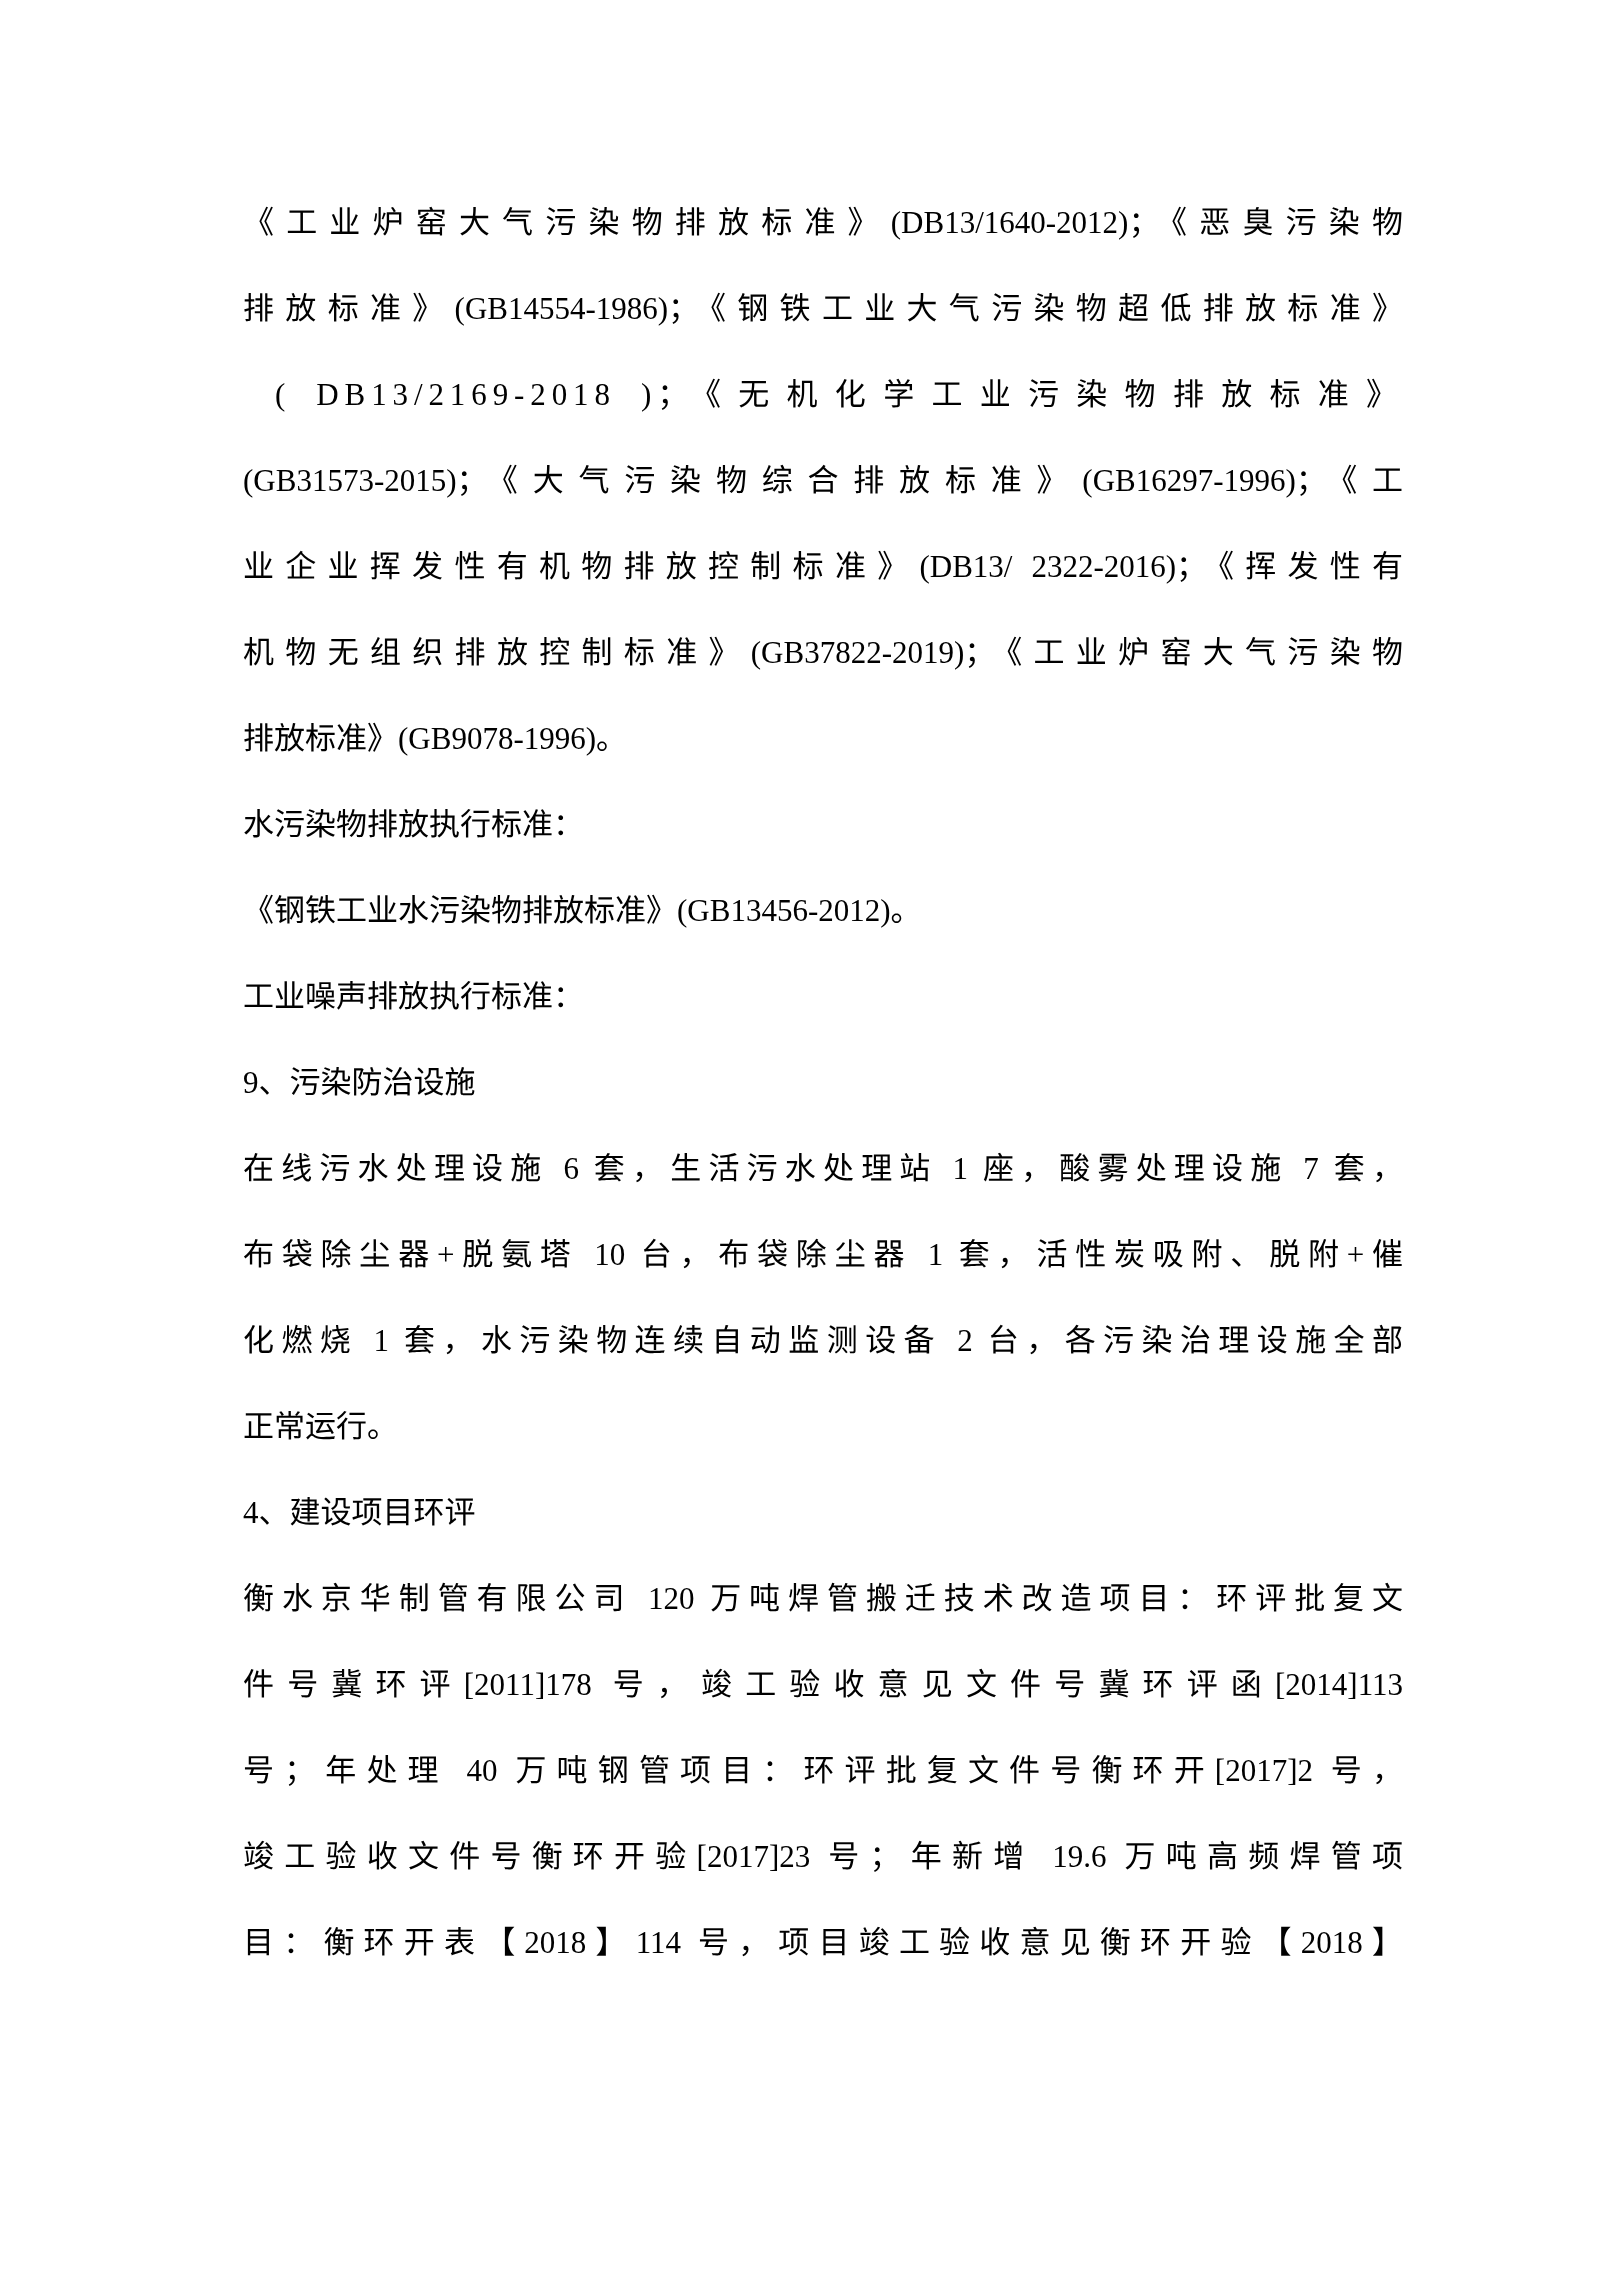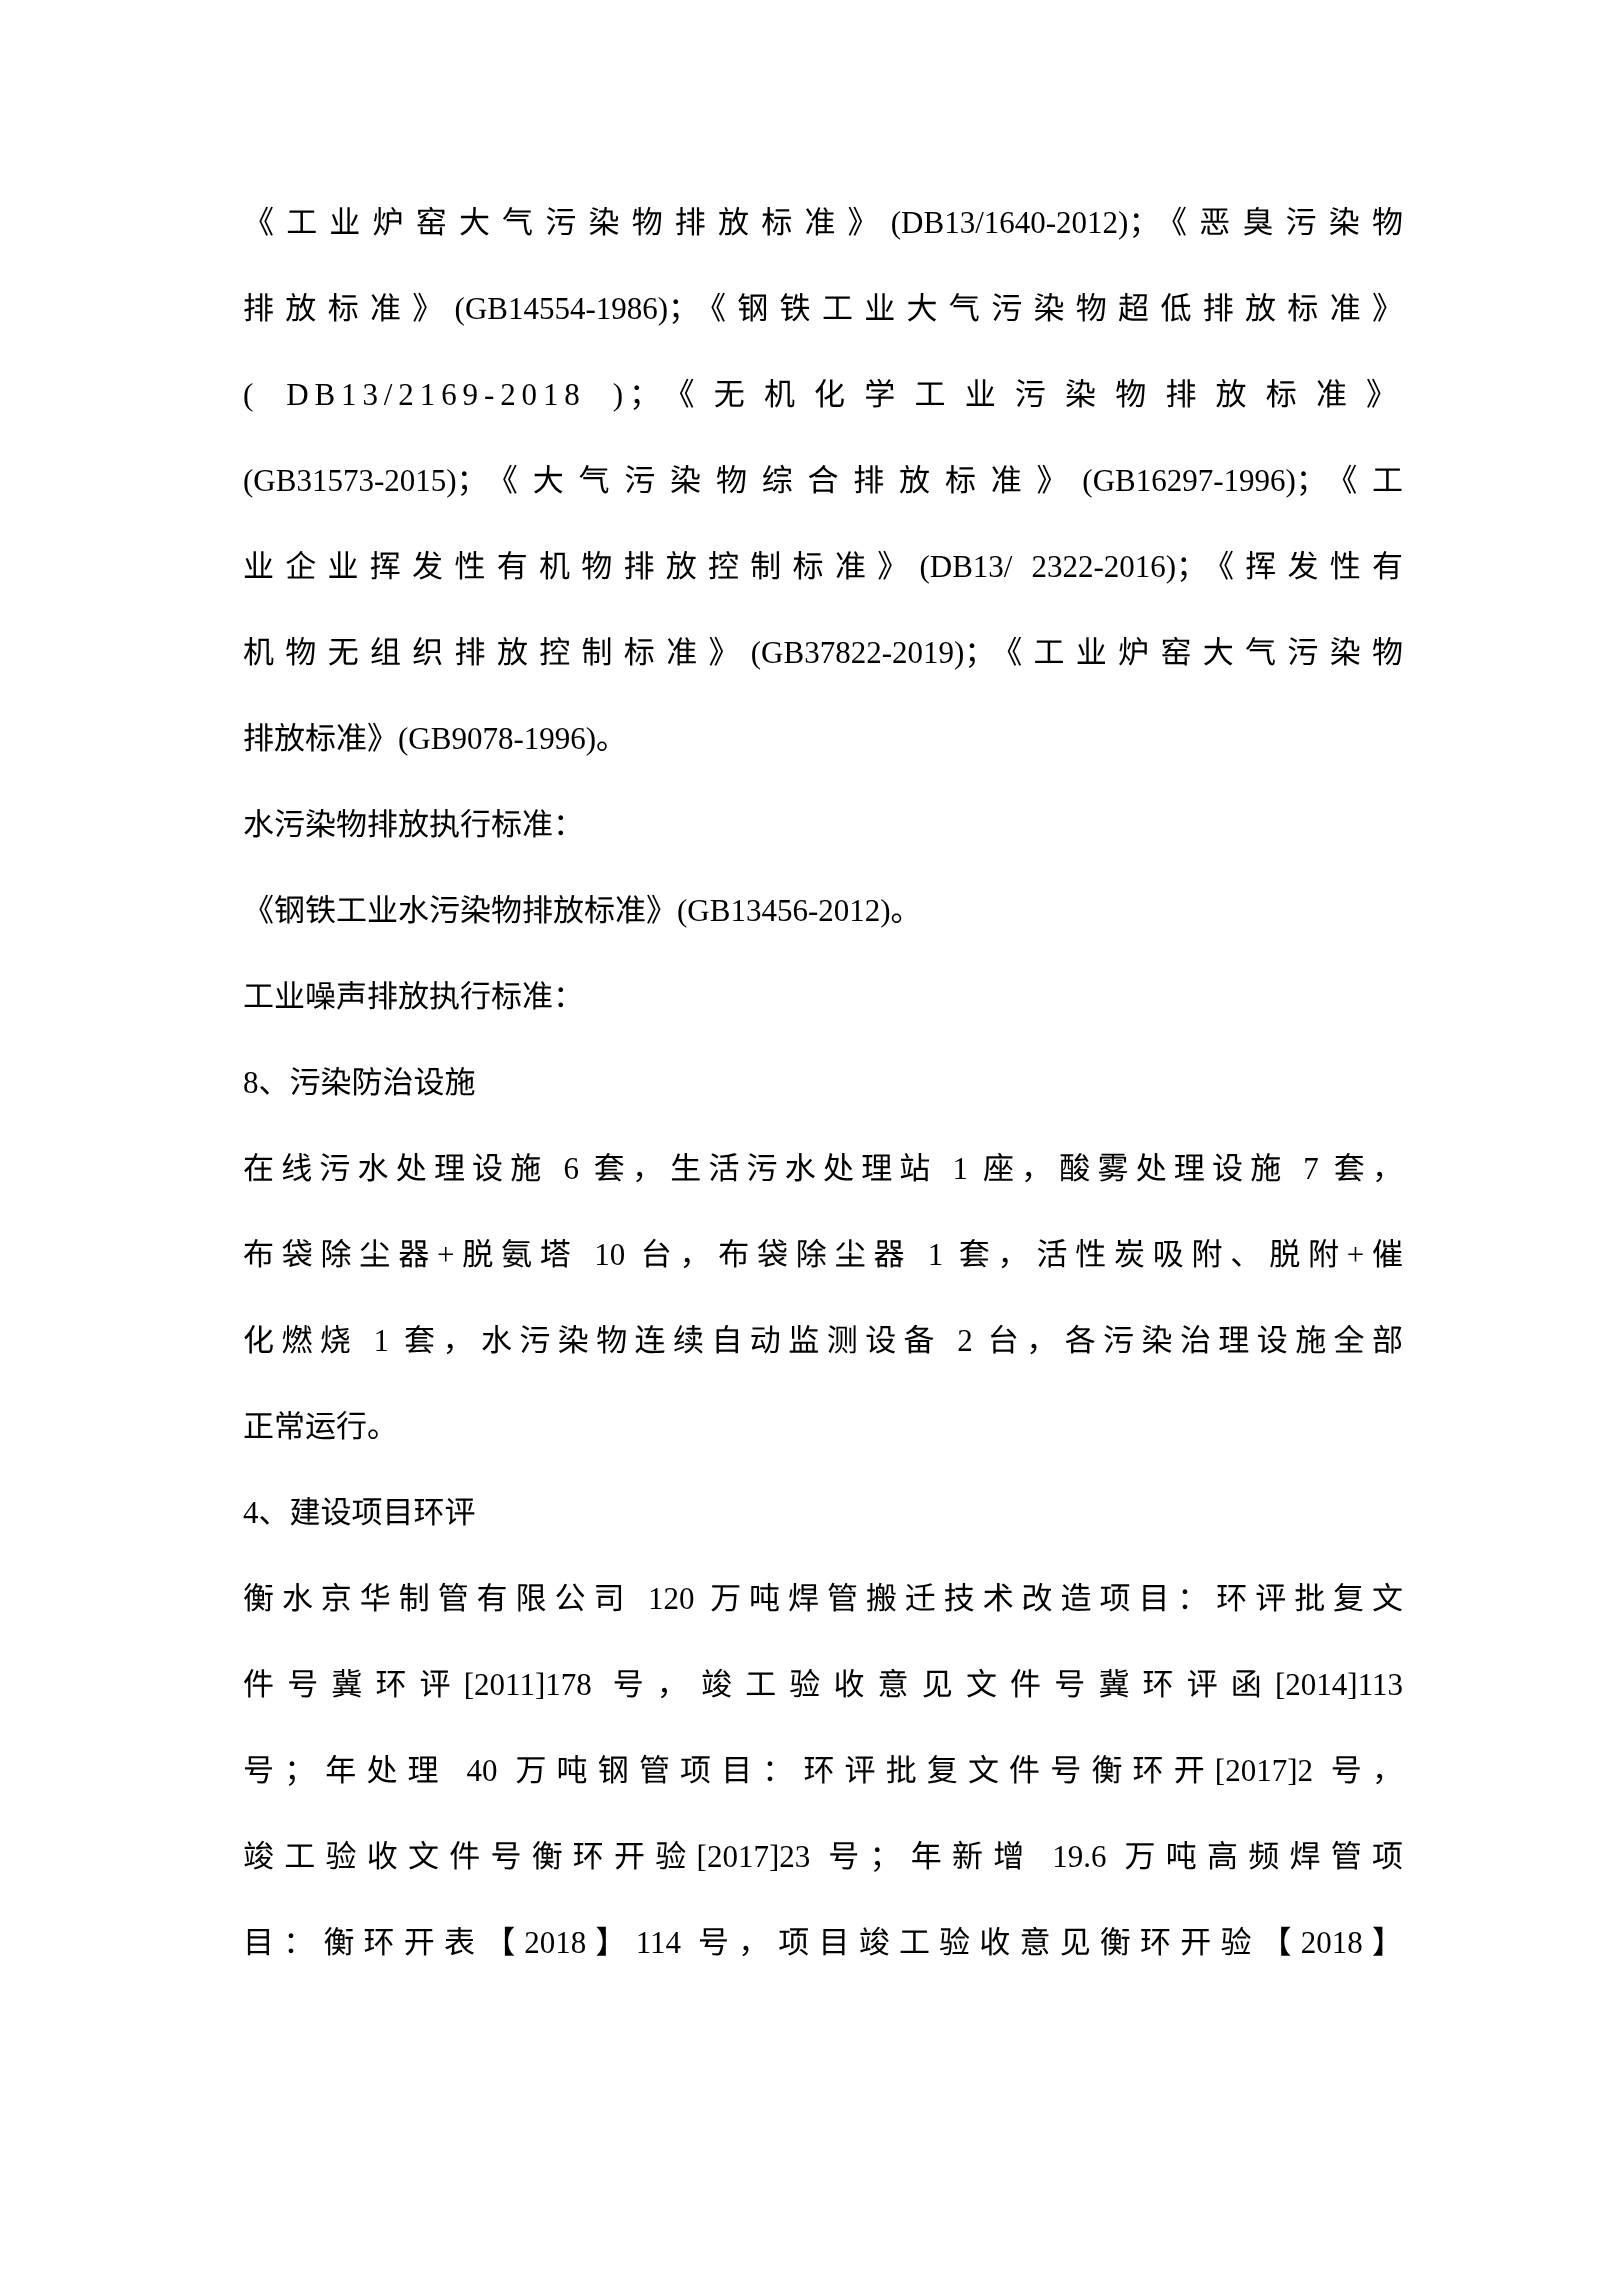--- a/index.html
+++ b/index.html
@@ -30,38 +30,39 @@
     font-weight: 400;
   }
   
   .fill {
     text-align: justify;
     text-align-last: justify;
   }
   
   .stretch {
     letter-spacing: 5.9px;
+    margin-left: 32px;
   }
 </style>
 </head>
 <body>
 
 <div class="page">
   <div class="text-block">
     <div class="line fill">《工业炉窑大气污染物排放标准》(DB13/1640-2012)；《恶臭污染物</div>
     <div class="line fill">排放标准》(GB14554-1986)；《钢铁工业大气污染物超低排放标准》</div>
     <div class="line fill stretch">( DB13/2169-2018 )；《无机化学工业污染物排放标准》</div>
     <div class="line fill">(GB31573-2015)；《大气污染物综合排放标准》(GB16297-1996)；《工</div>
     <div class="line fill">业企业挥发性有机物排放控制标准》(DB13/ 2322-2016)；《挥发性有</div>
     <div class="line fill">机物无组织排放控制标准》(GB37822-2019)；《工业炉窑大气污染物</div>
     <div class="line">排放标准》(GB9078-1996)。</div>
     <div class="line">水污染物排放执行标准：</div>
     <div class="line">《钢铁工业水污染物排放标准》(GB13456-2012)。</div>
     <div class="line">工业噪声排放执行标准：</div>
-    <div class="line">8、污染防治设施</div>
+    <div class="line">9、污染防治设施</div>
     <div class="line fill">在线污水处理设施 6 套，生活污水处理站 1 座，酸雾处理设施 7 套，</div>
     <div class="line fill">布袋除尘器+脱氨塔 10 台，布袋除尘器 1 套，活性炭吸附、脱附+催</div>
     <div class="line fill">化燃烧 1 套，水污染物连续自动监测设备 2 台，各污染治理设施全部</div>
     <div class="line">正常运行。</div>
     <div class="line">4、建设项目环评</div>
     <div class="line fill">衡水京华制管有限公司 120 万吨焊管搬迁技术改造项目：环评批复文</div>
     <div class="line fill">件号冀环评[2011]178 号，竣工验收意见文件号冀环评函[2014]113</div>
     <div class="line fill">号；年处理 40 万吨钢管项目：环评批复文件号衡环开[2017]2 号，</div>
     <div class="line fill">竣工验收文件号衡环开验[2017]23 号；年新增 19.6 万吨高频焊管项</div>
     <div class="line fill">目：衡环开表【2018】114 号，项目竣工验收意见衡环开验【2018】</div>

